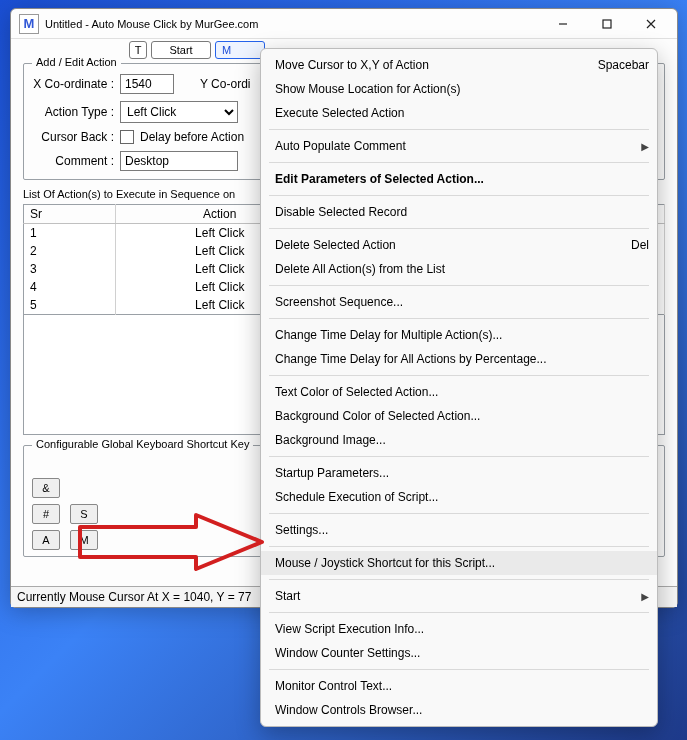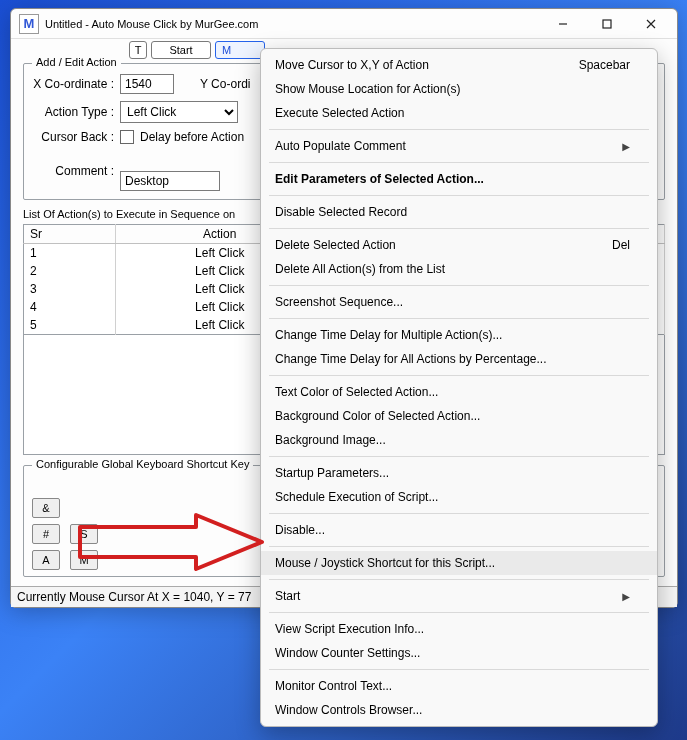--- a/index.html
+++ b/index.html
@@ -59,21 +59,21 @@
   .statusbar { position:absolute; bottom:0; left:0; right:0; border-top:1px solid #aaa; padding:3px 6px; font-size:12px; background:#f5f5f5;}
 
   
   .context-menu {
     position:absolute; left:260px; top:48px; width:398px;
     background:#f9f9f9; border:1px solid #bcbcbc; border-radius:6px;
     box-shadow: 0 8px 24px rgba(0,0,0,.28);
     padding: 4px 0;
     z-index: 50;
   }
-  .mi { padding: 5px 27px 5px 14px; font-size:12.5px; display:flex; align-items:center; justify-content:space-between; cursor:default;}
+  .mi { padding: 5px 8px 5px 14px; font-size:12.5px; display:flex; align-items:center; justify-content:space-between; cursor:default;}
   .mi:hover, .mi.hover { background:#eaeaea; }
   .mi .arrow { font-size:10px; color:#444; }
   .mi.bold { font-weight:600; }
   .sep { height:1px; background:#d9d9d9; margin:4px 8px; }
 
   
   .red-arrow { position:absolute; left:78px; top:513px; z-index:60; pointer-events:none; }
 </style>
 </head>
 <body>
@@ -121,21 +121,21 @@
           <option>Left Click</option>
         </select>
       </div>
       <div class="row">
         <span class="lbl cb">Cursor Back :</span>
         <span class="chk"></span>
         <span>Delay before Action</span>
       </div>
       <div class="row" style="margin-bottom:0">
         <span class="lbl cm">Comment :</span>
-        <input class="text" style="width: 100px; margin-top: 20px;" value="Desktop">
+        <input class="text" style="width: 118px;" value="Desktop">
       </div>
     </div>
 
     <div class="listhdr">List Of Action(s) to Execute in Sequence on</div>
     <table class="actions">
       <thead>
           <tr>
         <th>Sr</th>
         <th>Action</th>
         <th>X</th>
@@ -255,21 +255,21 @@
     </div>
   <div class="sep"></div>
   <div class="mi">
       <span>Startup Parameters...</span>
     </div>
   <div class="mi">
       <span>Schedule Execution of Script...</span>
     </div>
   <div class="sep"></div>
   <div class="mi">
-      <span>Disable...</span>
+      <span>Settings...</span>
     </div>
   <div class="sep"></div>
   <div class="mi hover">
       <span>Mouse / Joystick Shortcut for this Script...</span>
     </div>
   <div class="sep"></div>
   <div class="mi">
       <span>Start</span>
       <span class="arrow">▶</span>
     </div>

